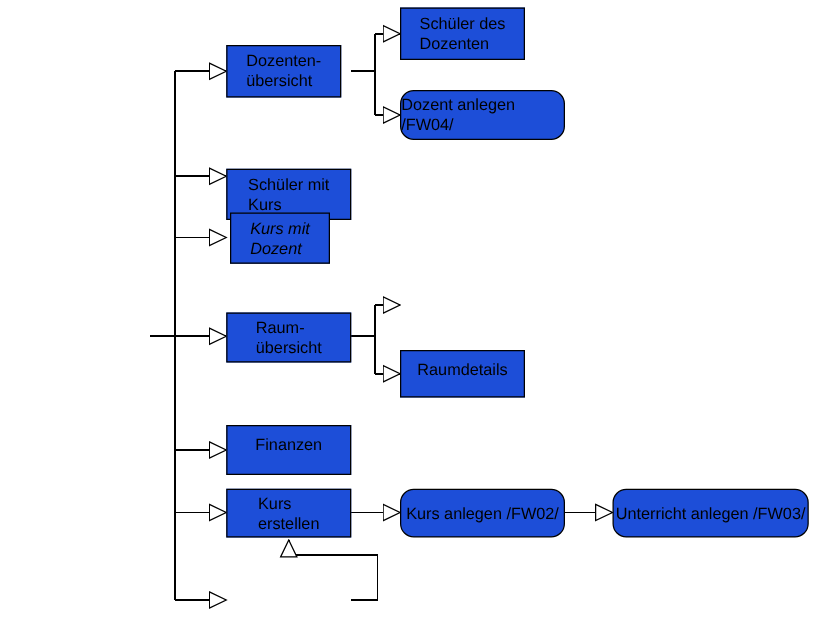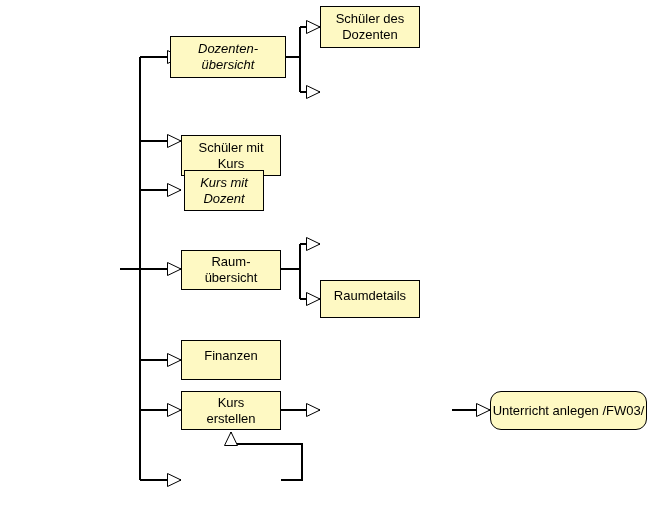--- a/index.html
+++ b/index.html
@@ -7,28 +7,28 @@
     width:650px;height:510px;
     font-family:"Liberation Sans", sans-serif;
     overflow:hidden;
   }
   #canvas{position:relative;width:650px;height:510px;background:#ffffff;}
   svg#wires{position:absolute;left:0;top:0;width:650px;height:510px;}
   .node{
     position:absolute;
     box-sizing:border-box;
     border:1px solid #000000;
-    background:#fef9c3;
+    background:#1d4ed8;
     color:#000000;
     font-size:13px;
     line-height:16px;
     display:flex;
     align-items:center;
     justify-content:center;
-    text-align:center;
+    text-align:left;
     white-space:pre-line;
   }
   .node.rounded{border-radius:11px;}
   .node.top-text{align-items:flex-start;padding-top:7px;}
 </style>
 </head>
 <body>
 
 <div id="canvas">
 
@@ -66,41 +66,43 @@
       <path d="M 300 299 L 320 299" marker-end="url(#ah)"></path>
 
       <path d="M 281 410 L 320 410" marker-end="url(#ah)"></path>
       <path d="M 452 410 L 490 410" marker-end="url(#ah)"></path>
 
       <path d="M 281 480 L 302 480 L 302 444 L 231 444 L 231 432" marker-end="url(#ahu)"></path>
     </g>
   </svg>
 
 
-  <div class="node" style="left:170px;top:36px;width:116px;height:42px;font-style:italic;">Dozenten-
+  <div class="node" style="left:181px;top:36px;width:92px;height:42px;">Dozenten-
 übersicht</div>
 
   <div class="node" style="left:320px;top:6px;width:100px;height:42px;">Schüler des
 Dozenten</div>
 
+  <div class="node rounded" style="left:320px;top:72px;width:132px;height:40px;">Dozent anlegen /FW04/</div>
 
   <div class="node" style="left:181px;top:121px;width:100px;height:41px;margin-top:14px;">Schüler mit
 Kurs</div>
 
   <div class="node" style="left:184px;top:170px;width:80px;height:41px;font-style:italic;">Kurs mit
 Dozent</div>
 
   <div class="node" style="left:181px;top:250px;width:100px;height:40px;">Raum-
 übersicht</div>
 
 
   <div class="node top-text" style="left:181px;top:340px;width:100px;height:40px;">Finanzen</div>
 
   <div class="node top-text" style="left:320px;top:280px;width:100px;height:38px;">Raumdetails</div>
 
   <div class="node" style="left:181px;top:391px;width:100px;height:39px;">Kurs
 erstellen</div>
 
+  <div class="node rounded" style="left:320px;top:391px;width:132px;height:39px;">Kurs anlegen /FW02/</div>
 
   <div class="node rounded" style="left:490px;top:391px;width:157px;height:39px;">Unterricht anlegen /FW03/</div>
 
 
 </div>
 
 </body></html>

